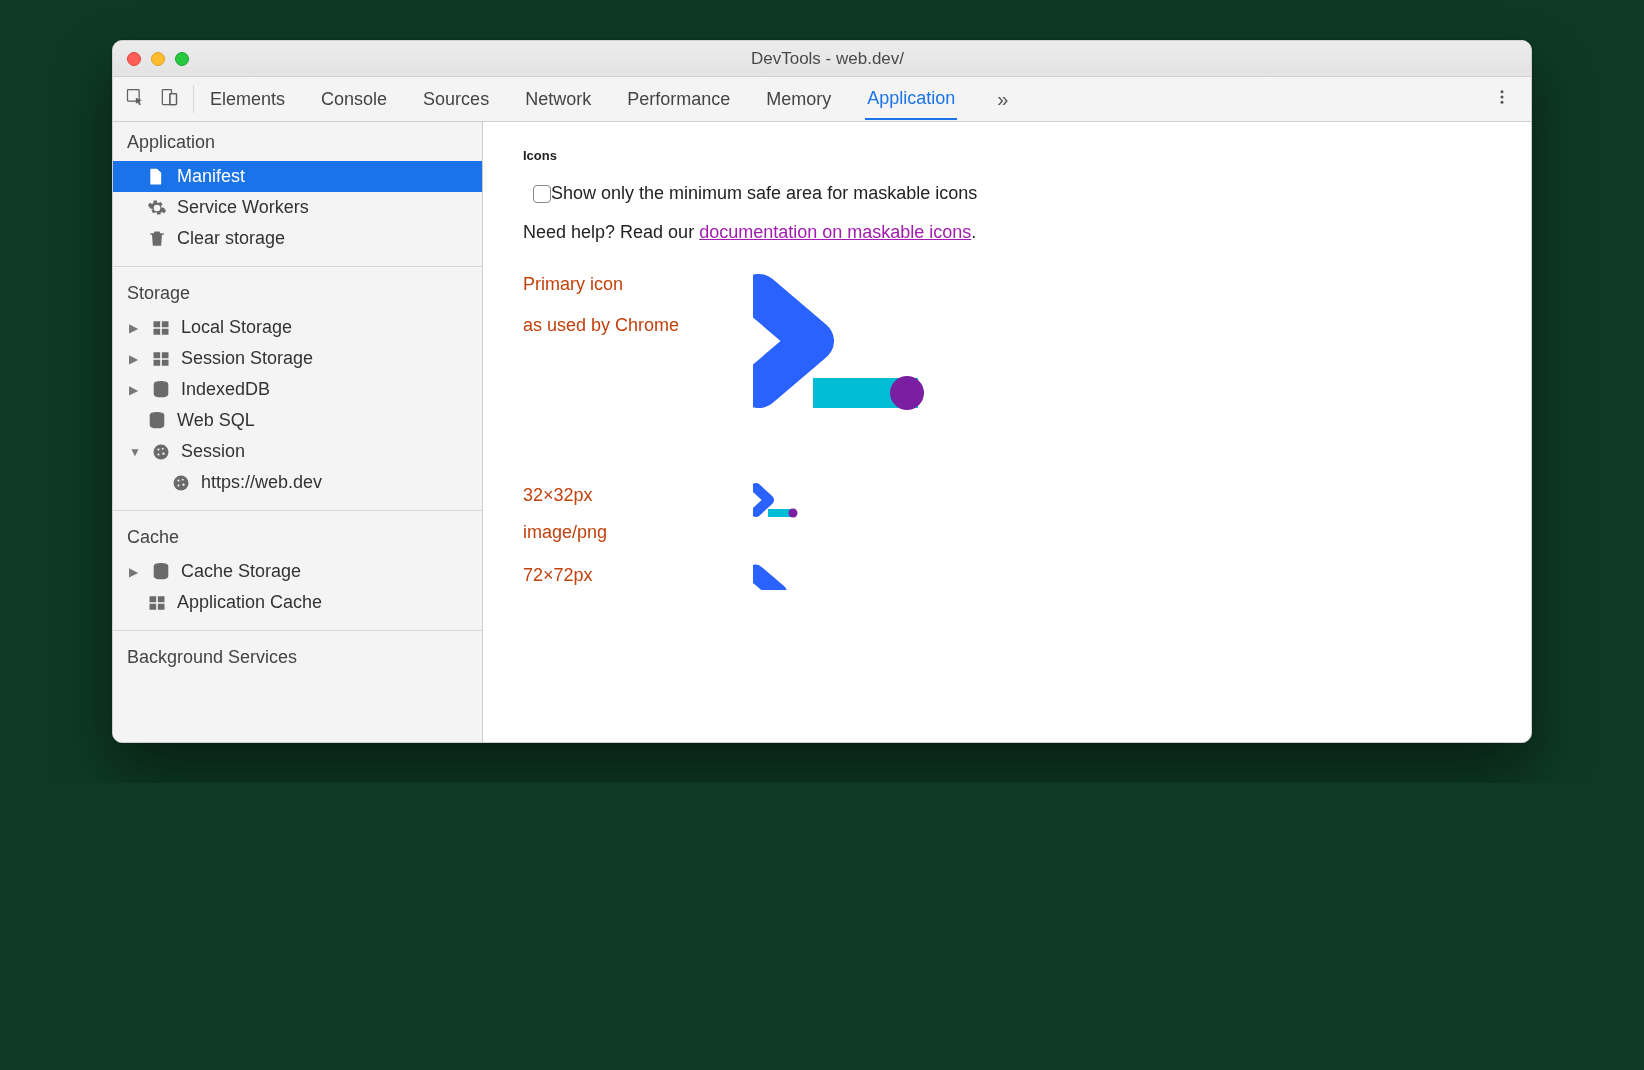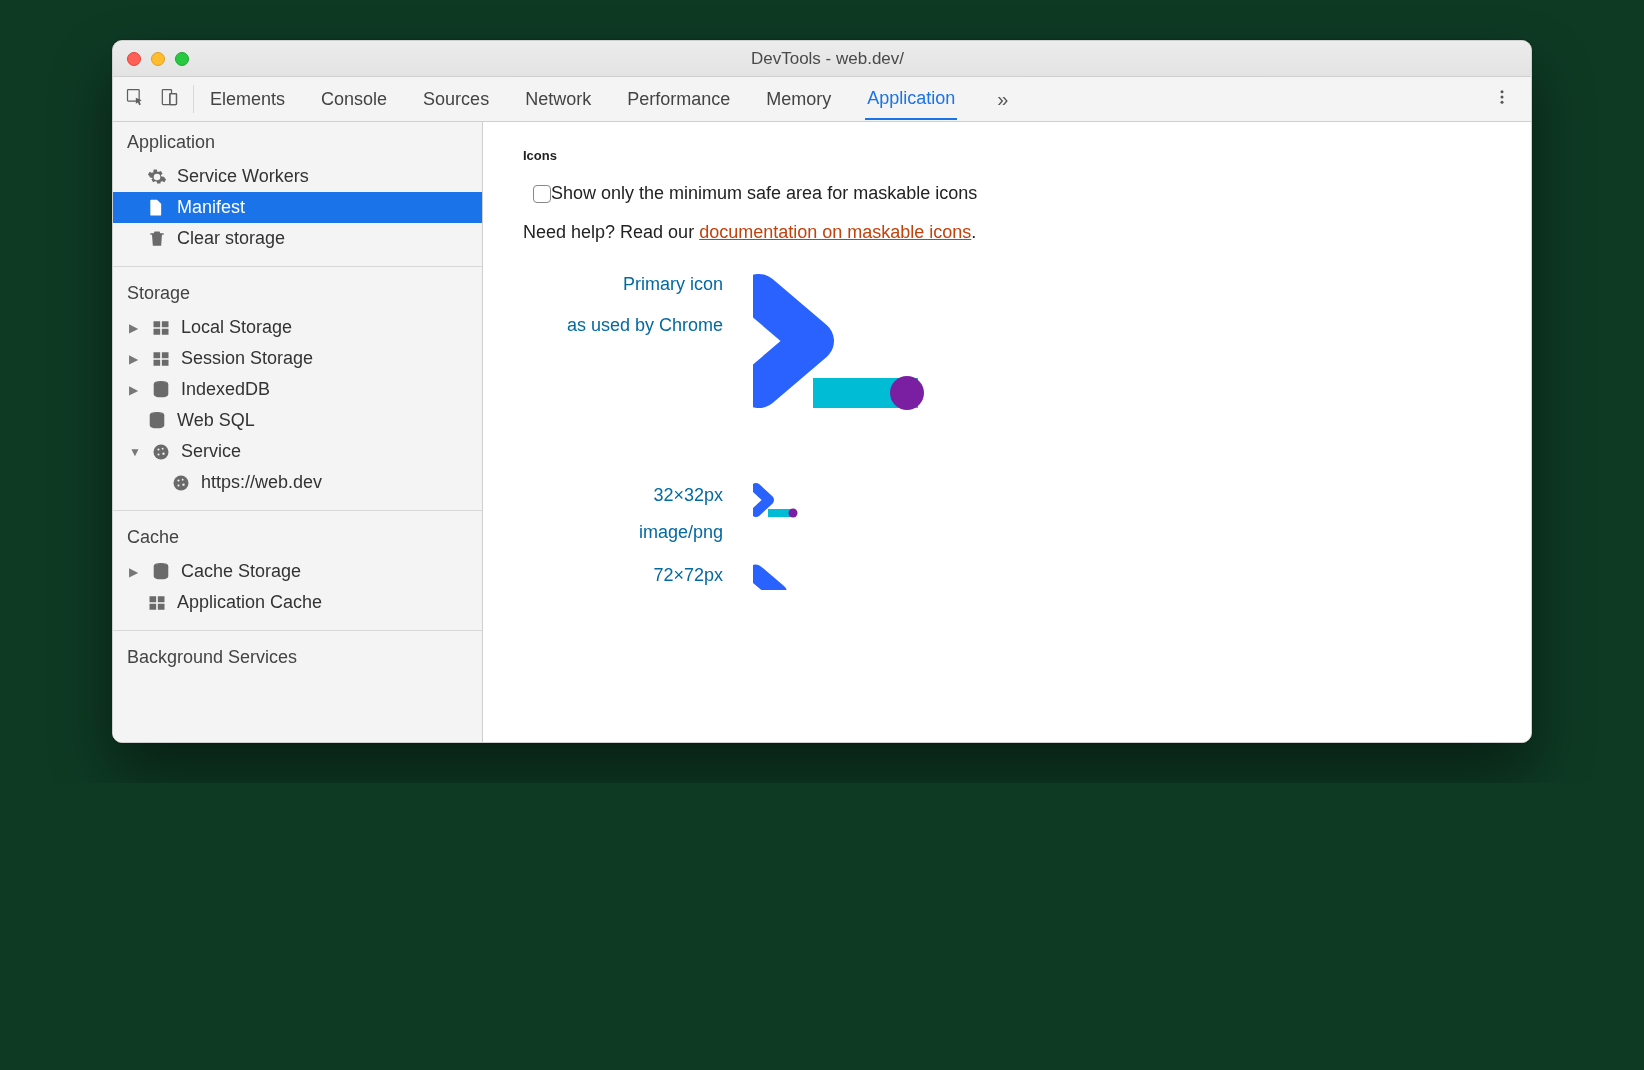--- a/index.html
+++ b/index.html
@@ -82,23 +82,23 @@
   .ico{width:20px;height:20px;flex:0 0 20px;display:flex;align-items:center;justify-content:center;}
   .ico svg{width:20px;height:20px;fill:#6a6a6a;}
   .row.selected .ico svg{fill:#fff;}
   .hr{height:1px;background:#d8d8d8;margin:6px 0;}
   
   .main{flex:1;padding:26px 40px 0 40px;overflow:auto;font-size:18px;color:#222;}
   .main h3{font-size:13px;font-weight:700;margin-bottom:20px;}
   .chkrow{display:flex;align-items:center;margin-bottom:18px;margin-left:10px;}
   .chk{width:18px;height:18px;border:1.5px solid #888;border-radius:4px;background:#fff;}
   .help{margin-bottom:28px;}
-  .help a{color:#c2410c;text-decoration:underline;}
+  .help a{color:#a21caf;text-decoration:underline;}
   .icon-table{display:grid;grid-template-columns:200px 220px;column-gap:30px;row-gap:16px;align-items:start;}
-  .kv-label{color:#0369a1;text-align:right;font-size:18px;line-height:1.5;}
+  .kv-label{color:#c2410c;text-align:left;font-size:18px;line-height:1.5;}
   .logo-cell{display:flex;align-items:flex-start;}
   .row2{margin-top:30px;}
 </style>
 </head>
 <body>
 
 <svg width="0" height="0" style="position:absolute">
   <defs>
     <g id="i-file">
         <path d="M5 2h7l5 5v13a1 1 0 0 1-1 1H5a1 1 0 0 1-1-1V3a1 1 0 0 1 1-1z"></path>
@@ -184,35 +184,35 @@
         </svg>
     </span>
   </div>
 
   <div class="body">
 
     <div class="sidebar">
 
       <div class="section-title">Application</div>
       <div class="tree">
+        <div class="row depth1 selected">
+          <span class="ico">
+              <svg viewBox="0 0 24 24">
+                <use href="#i-file"></use>
+              </svg>
+            </span>
+          <span>Manifest</span>
+        </div>
         <div class="row depth1">
           <span class="ico">
               <svg viewBox="0 0 24 24">
                 <use href="#i-gear"></use>
               </svg>
             </span>
           <span>Service Workers</span>
-        </div>
-        <div class="row depth1 selected">
-          <span class="ico">
-              <svg viewBox="0 0 24 24">
-                <use href="#i-file"></use>
-              </svg>
-            </span>
-          <span>Manifest</span>
         </div>
         <div class="row depth1">
           <span class="ico">
               <svg viewBox="0 0 24 24">
                 <use href="#i-trash"></use>
               </svg>
             </span>
           <span>Clear storage</span>
         </div>
       </div>
@@ -255,21 +255,21 @@
             </span>
           <span>Web SQL</span>
         </div>
         <div class="row depth1 has-caret">
           <span class="caret">▼</span>
           <span class="ico">
               <svg viewBox="0 0 24 24">
                 <use href="#i-cookie"></use>
               </svg>
             </span>
-          <span>Service</span>
+          <span>Session</span>
         </div>
         <div class="row depth2">
           <span class="ico">
               <svg viewBox="0 0 24 24">
                 <use href="#i-cookie"></use>
               </svg>
             </span>
           <span>https://web.dev</span>
         </div>
       </div>

